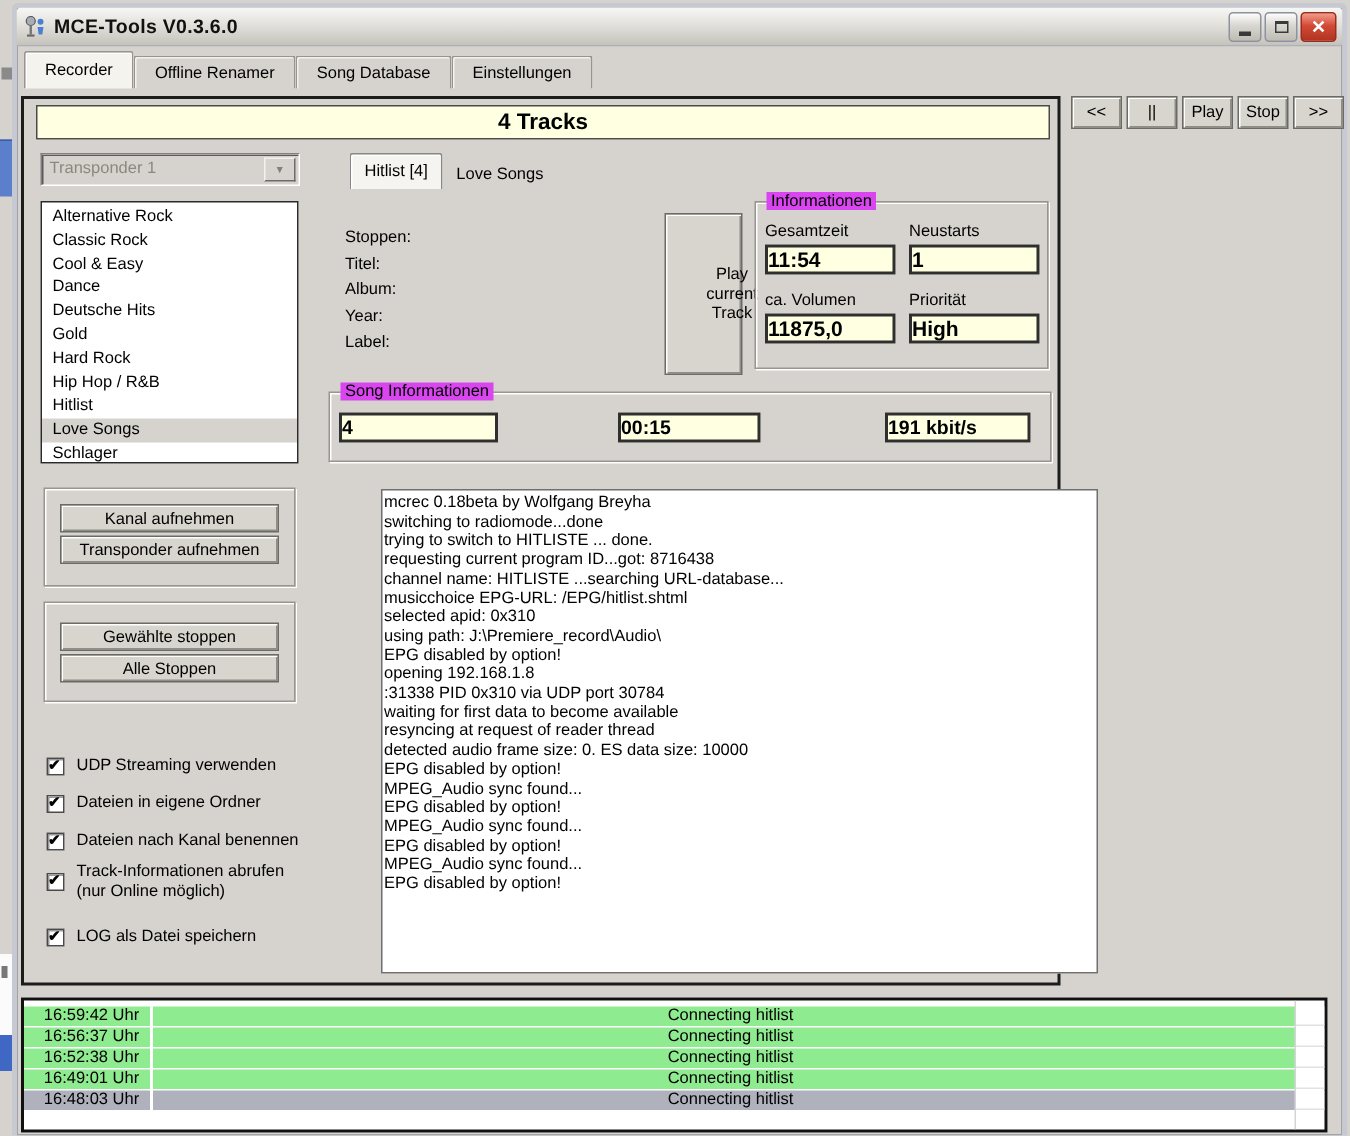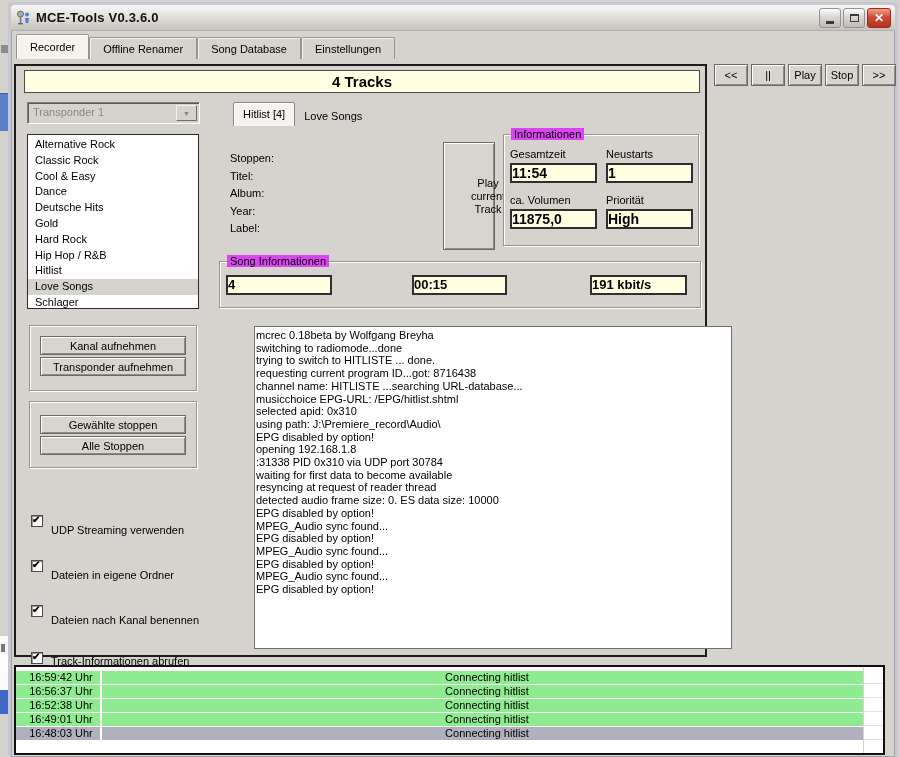--- a/index.html
+++ b/index.html
@@ -107,21 +107,21 @@
 
   .cbs{position:absolute;left:15px;top:438px;width:195px;}
   .cb-row{display:flex;align-items:center;}
   .cb-row:nth-child(1),.cb-row:nth-child(2){margin-bottom:12px;}
   .cb-row:nth-child(3){margin-bottom:8px;}
   .cb-row:nth-child(4){margin-bottom:17px;}
   .cb-box{width:12px;height:12px;background:#fff;border:1px solid #4a4a4a;
           box-shadow:inset 1px 1px 0 #9a9a9a;position:relative;flex:0 0 auto;box-sizing:border-box;}
   .cb-check{position:absolute;left:0px;top:-2px;font-size:10px;font-weight:bold;display:none;}
   .cb-row.checked .cb-check{display:block;}
-  .cb-label{margin-left:8px;line-height:13px;margin-top:20px;}
+  .cb-label{margin-left:8px;line-height:13px;}
 
   .playbar{position:absolute;left:703px;top:59px;display:flex;gap:3px;}
   .playbar .btn3d{width:34px;height:22px;}
 
   .conn-table{position:absolute;left:3px;top:660px;width:871px;height:90px;background:#fff;
               border:2px solid #111;box-sizing:border-box;padding-top:4px;overflow:hidden;text-align:center;}
   .conn-table::after{content:'';position:absolute;right:19px;top:0;bottom:0;width:1px;background:#D5D5D5;}
   .conn-row{display:flex;height:13px;margin-bottom:1px;line-height:13px;}
   .conn-time{width:84px;padding-left:6px;box-sizing:border-box;white-space:nowrap;}
   .conn-msg{flex:1;padding-left:8px;margin-left:2px;white-space:nowrap;}

